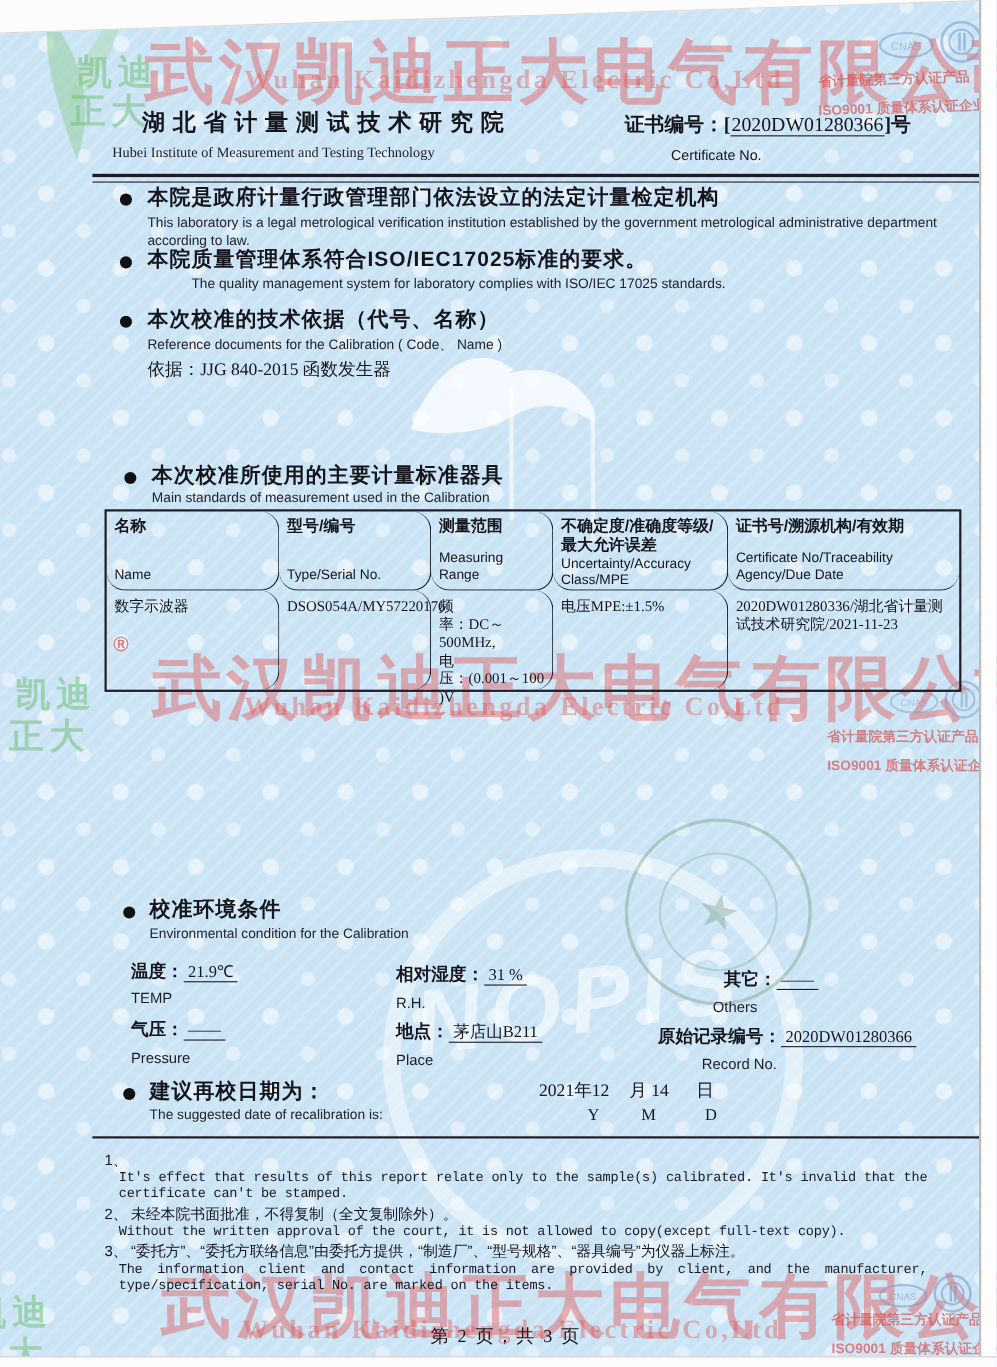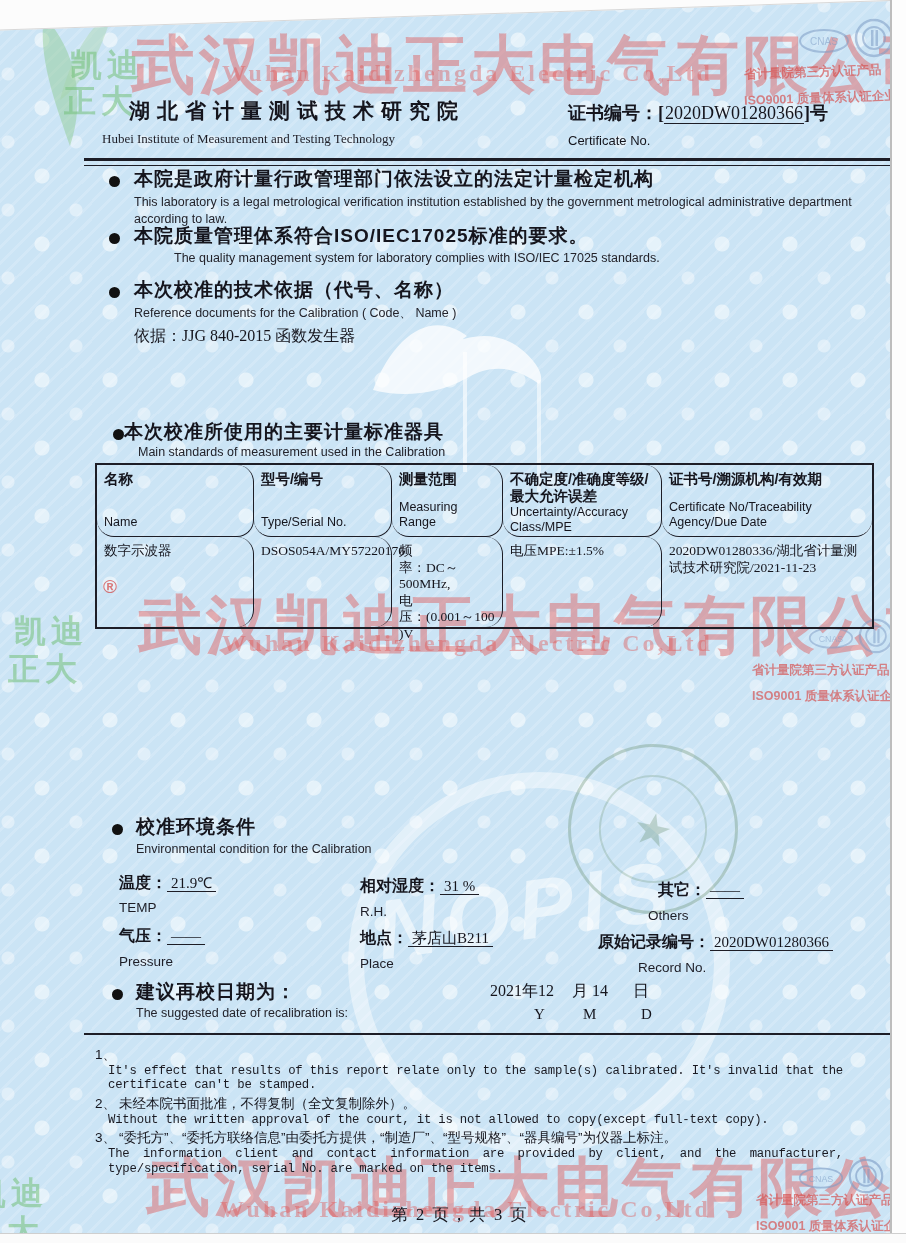--- a/index.html
+++ b/index.html
@@ -169,38 +169,38 @@
     </svg>
   </div>
   <div class="abs wm wm-cert" style="left:756px;top:1192px;">省计量院第三方认证产品</div>
   <div class="abs wm wm-cert" style="left:756px;top:1218px;">ISO9001 质量体系认证企业</div>
 
   <div class="abs ct h-cn" style="left:129px;top:97px;">湖北省计量测试技术研究院</div>
   <div class="abs ct h-en" style="left:102px;top:131px;">Hubei Institute of Measurement and Testing Technology</div>
   <div class="abs ct certline" style="left:568px;top:101px;">
     <span>证书编号：</span><span class="brk">[</span><span class="num">2020DW01280366</span><span class="brk">]号</span>
   </div>
-  <div class="abs ct" style="left:568px;top:133px;font-size:13px;">Certificate No.</div>
+  <div class="abs ct" style="left:610px;top:133px;font-size:13px;">Certificate No.</div>
   <div class="abs ct dbl-rule" style="left:84px;top:158px;width:818px;"></div>
 
   <div class="abs ct dot" style="left:109px;top:176px;"></div>
   <div class="abs ct sec-cn" style="left:134px;top:166px;">本院是政府计量行政管理部门依法设立的法定计量检定机构</div>
   <div class="abs ct sec-en" style="left:134px;top:194px;width:760px;line-height:16.5px;">This laboratory is a legal metrological verification institution established by the government metrological administrative department according to law.</div>
 
   <div class="abs ct dot" style="left:109px;top:233px;"></div>
   <div class="abs ct sec-cn" style="left:134px;top:223px;">本院质量管理体系符合ISO/IEC17025标准的要求。</div>
   <div class="abs ct sec-en" style="left:134px;top:251px;width:760px;margin-left:40px;">The quality management system for laboratory complies with ISO/IEC 17025 standards.</div>
 
   <div class="abs ct dot" style="left:109px;top:287px;"></div>
   <div class="abs ct sec-cn" style="left:134px;top:277px;">本次校准的技术依据（代号、名称）</div>
   <div class="abs ct sec-en" style="left:134px;top:305px;">Reference documents for the Calibration ( Code、 Name )</div>
   <div class="abs ct ref-line" style="left:134px;top:326px;">依据：JJG 840-2015 函数发生器</div>
 
   <div class="abs ct dot" style="left:113px;top:429px;"></div>
-  <div class="abs ct sec-cn" style="left:124px;top:419px;">本次校准所使用的主要计量标准器具</div>
+  <div class="abs ct sec-cn" style="left:138px;top:419px;">本次校准所使用的主要计量标准器具</div>
   <div class="abs ct sec-en" style="left:138px;top:445px;">Main standards of measurement used in the Calibration</div>
 
   <div class="abs ct std-table" style="left:95px;top:463px;">
     <div class="cell hd">
       <div class="cn">名称</div>
       <div class="en">Name</div>
     </div>
     <div class="cell hd">
       <div class="cn">型号/编号</div>
       <div class="en">Type/Serial No.</div>

